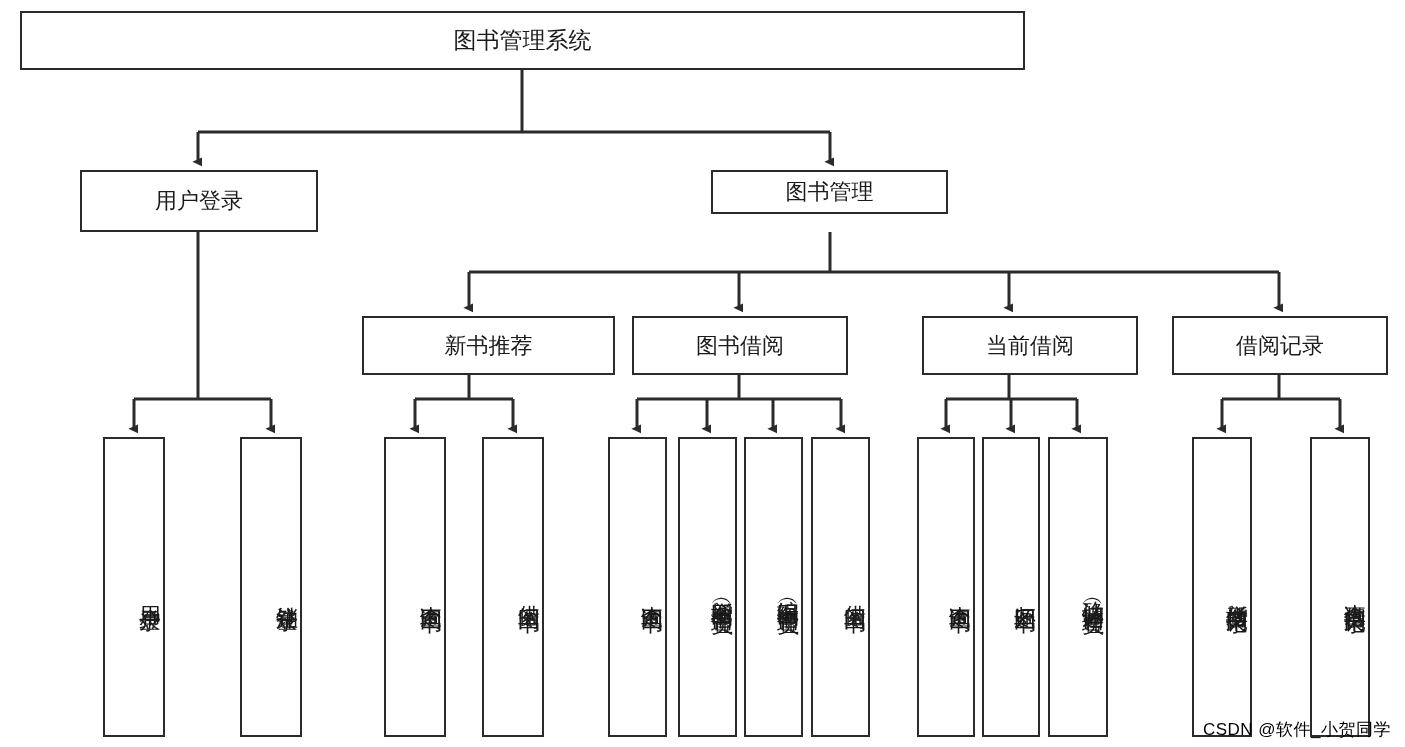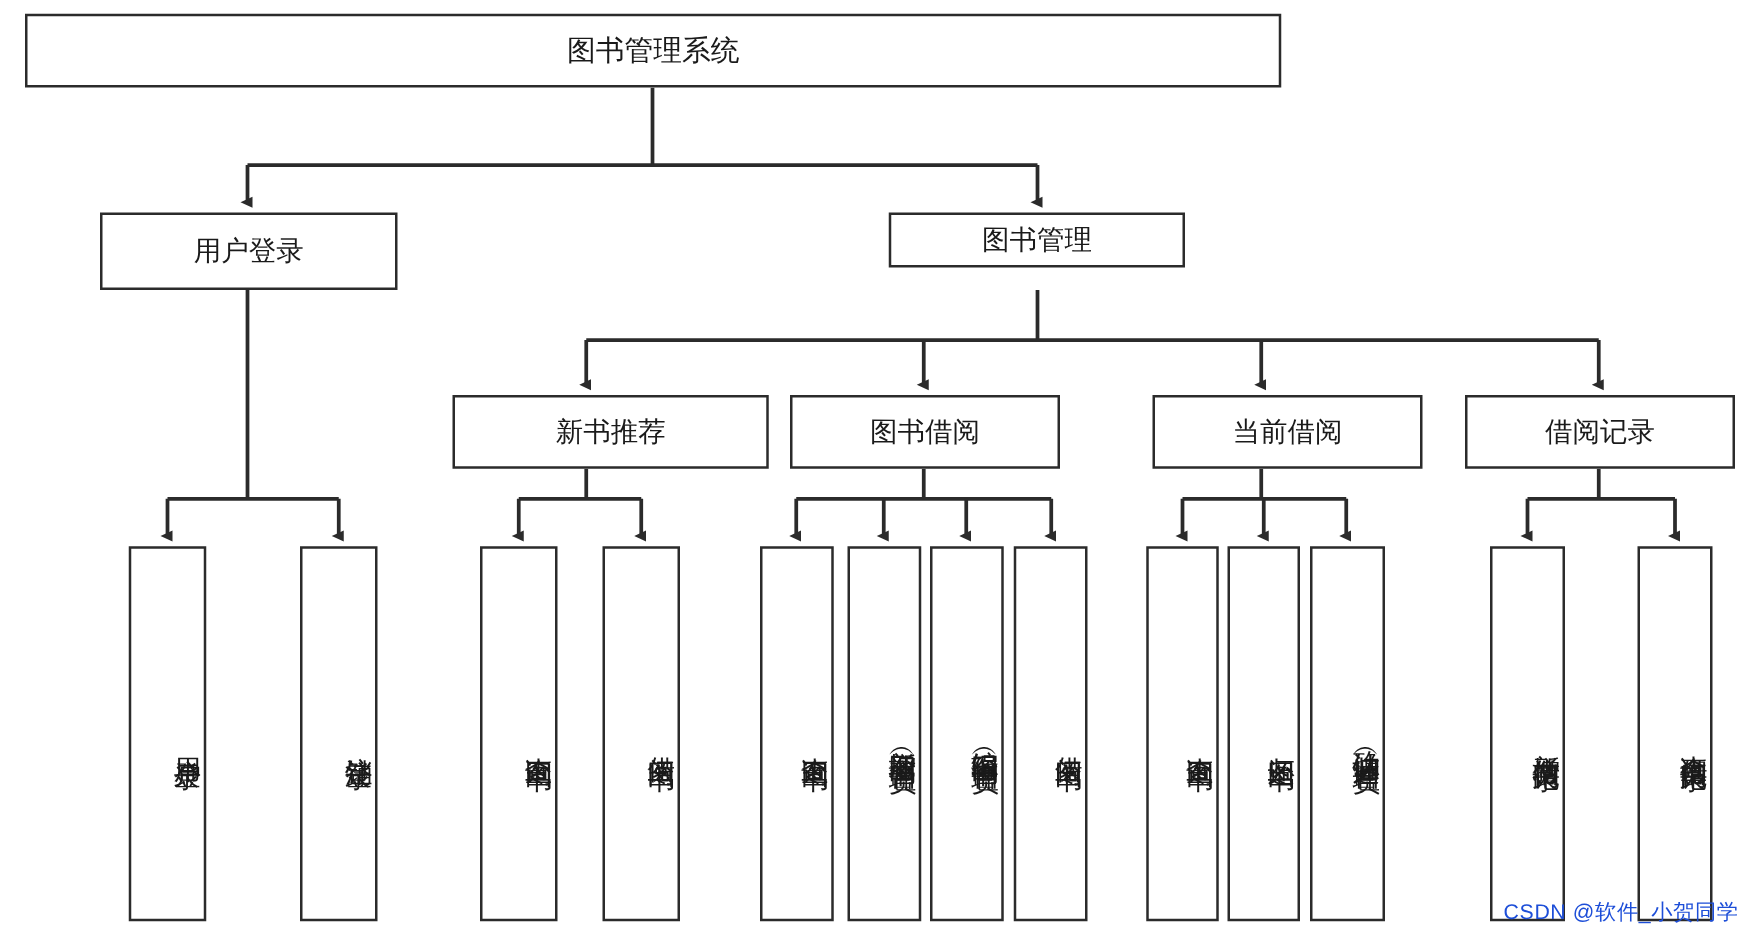--- a/index.html
+++ b/index.html
@@ -59,21 +59,21 @@
   .node.v .lbl {
     writing-mode: vertical-rl;
     text-orientation: upright;
     letter-spacing: 2px;
   }
   .watermark {
     position: absolute;
     right: 14px;
     bottom: 6px;
     font-size: 17px;
-    color: #1d4ed8;
+    color: #000000;
     letter-spacing: 0.5px;
     white-space: nowrap;
     user-select: none;
   }
 </style>
 </head>
 <body>
 
 <div id="canvas">
 

